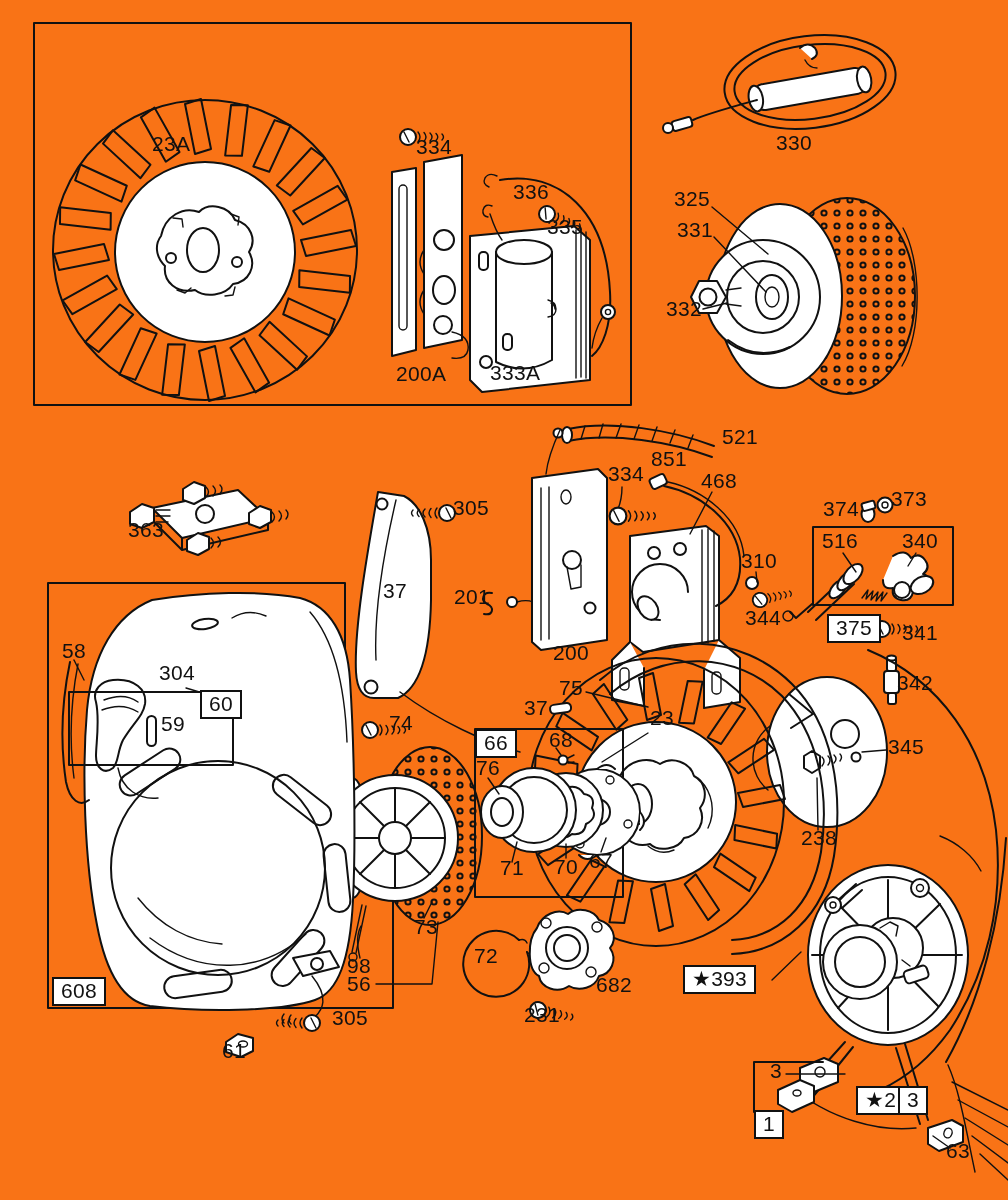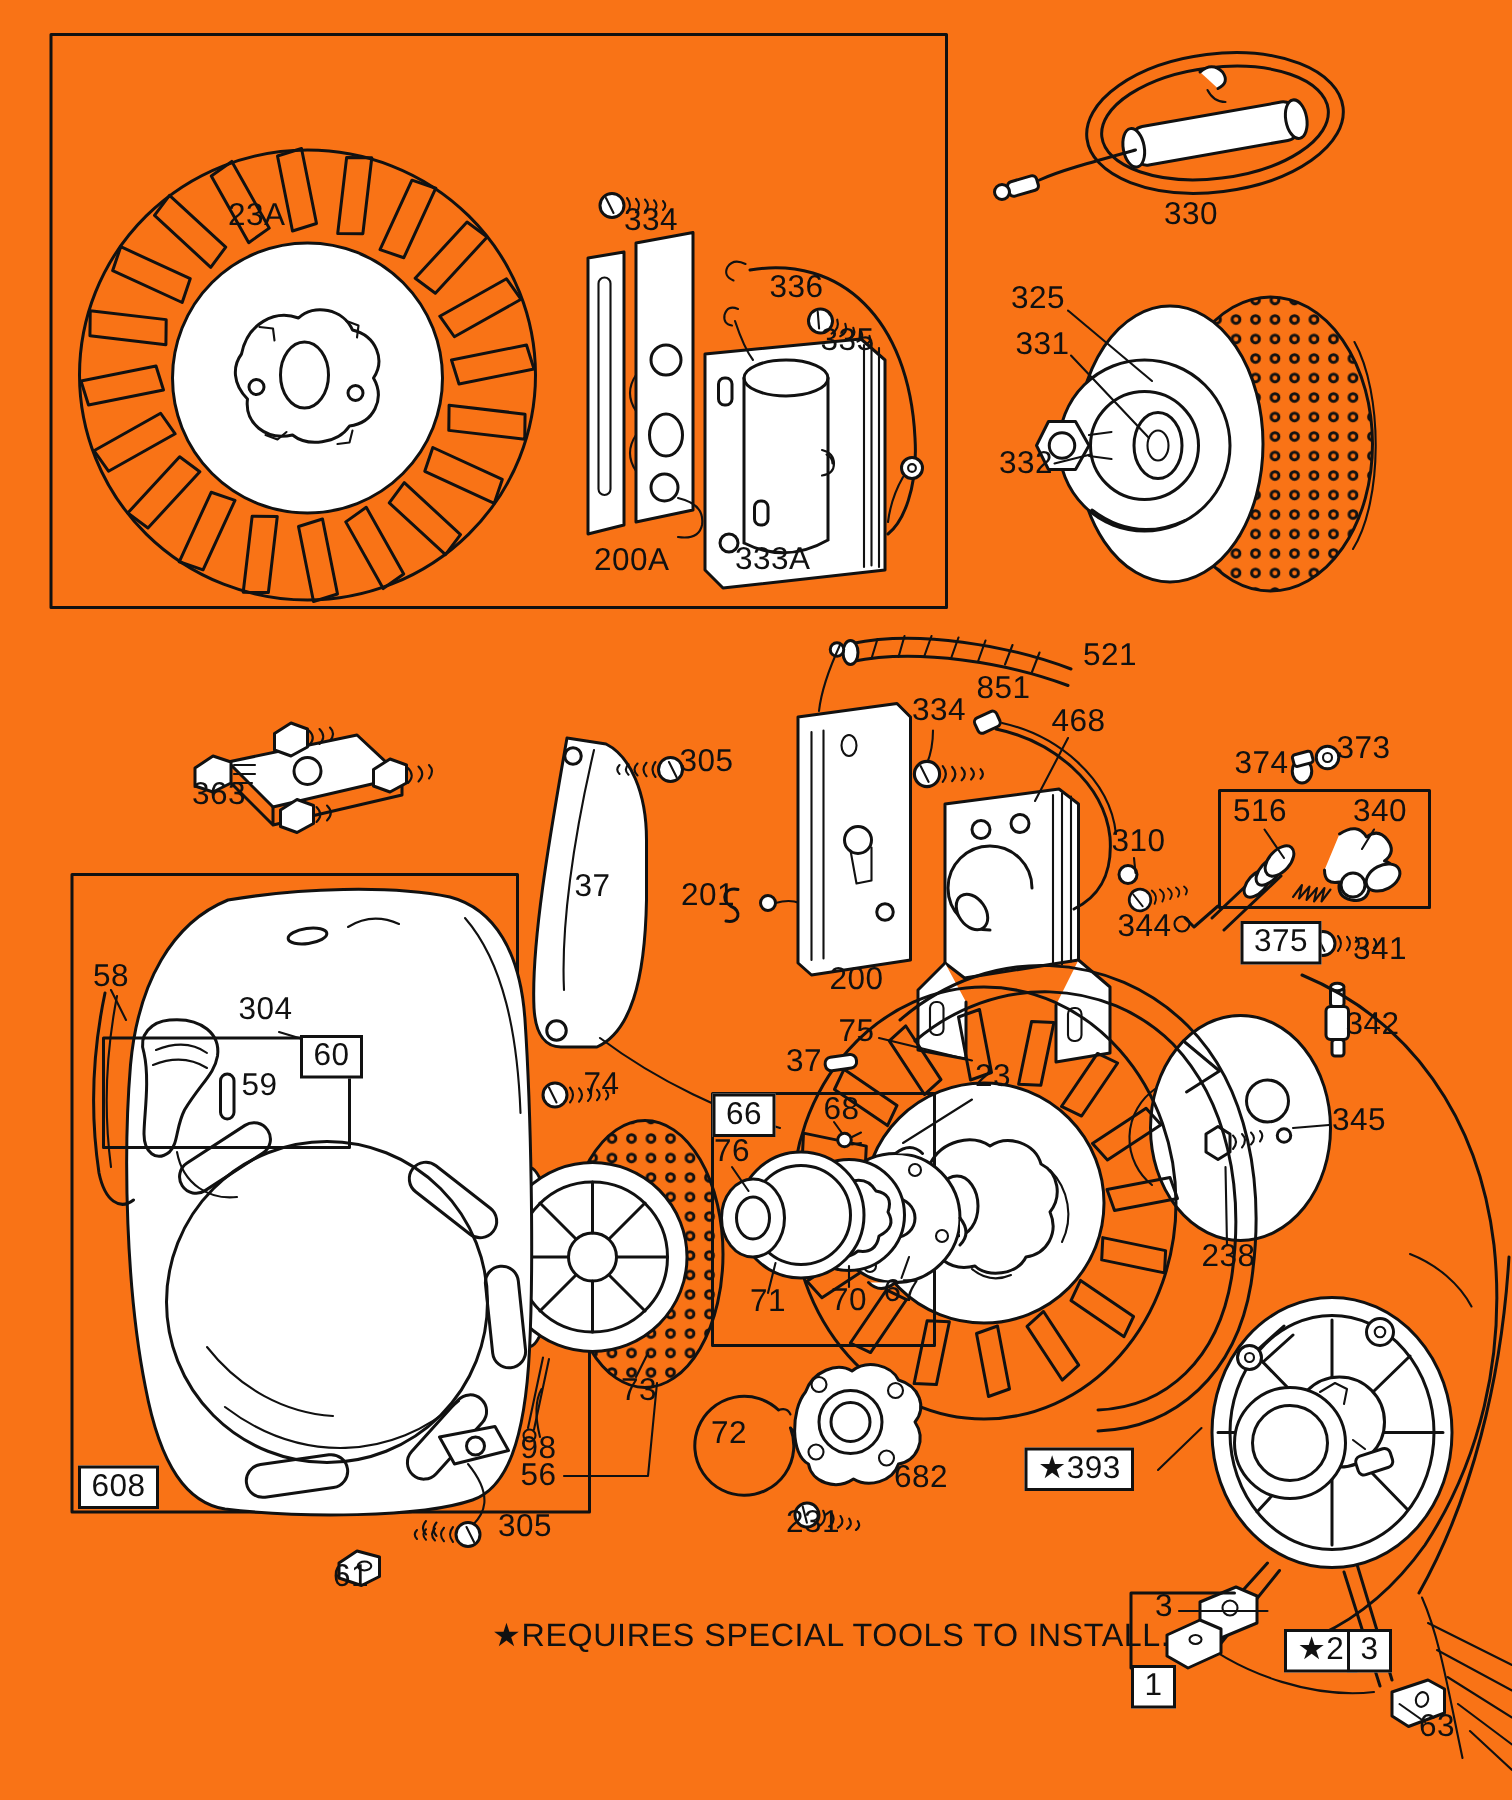--- a/index.html
+++ b/index.html
@@ -511,15 +511,14 @@
 <div class="callout" style="left:596px;top:974px">682</div>
 <div class="callout" style="left:524px;top:1004px">231</div>
 <div class="callout boxed" style="left:683px;top:965px">★393</div>
 
 <div class="callout" style="left:770px;top:1060px">3</div>
 <div class="callout boxed" style="left:856px;top:1086px">★2</div>
 <div class="callout boxed" style="left:898px;top:1086px">3</div>
 <div class="callout boxed" style="left:754px;top:1110px">1</div>
 <div class="callout" style="left:946px;top:1140px">63</div>
 
-<div class="footnote" style="left:328px;top:1077px">★REQUIRES SPECIAL TOOLS TO INSTALL.</div>
 
 </div>
 
 </body></html>

